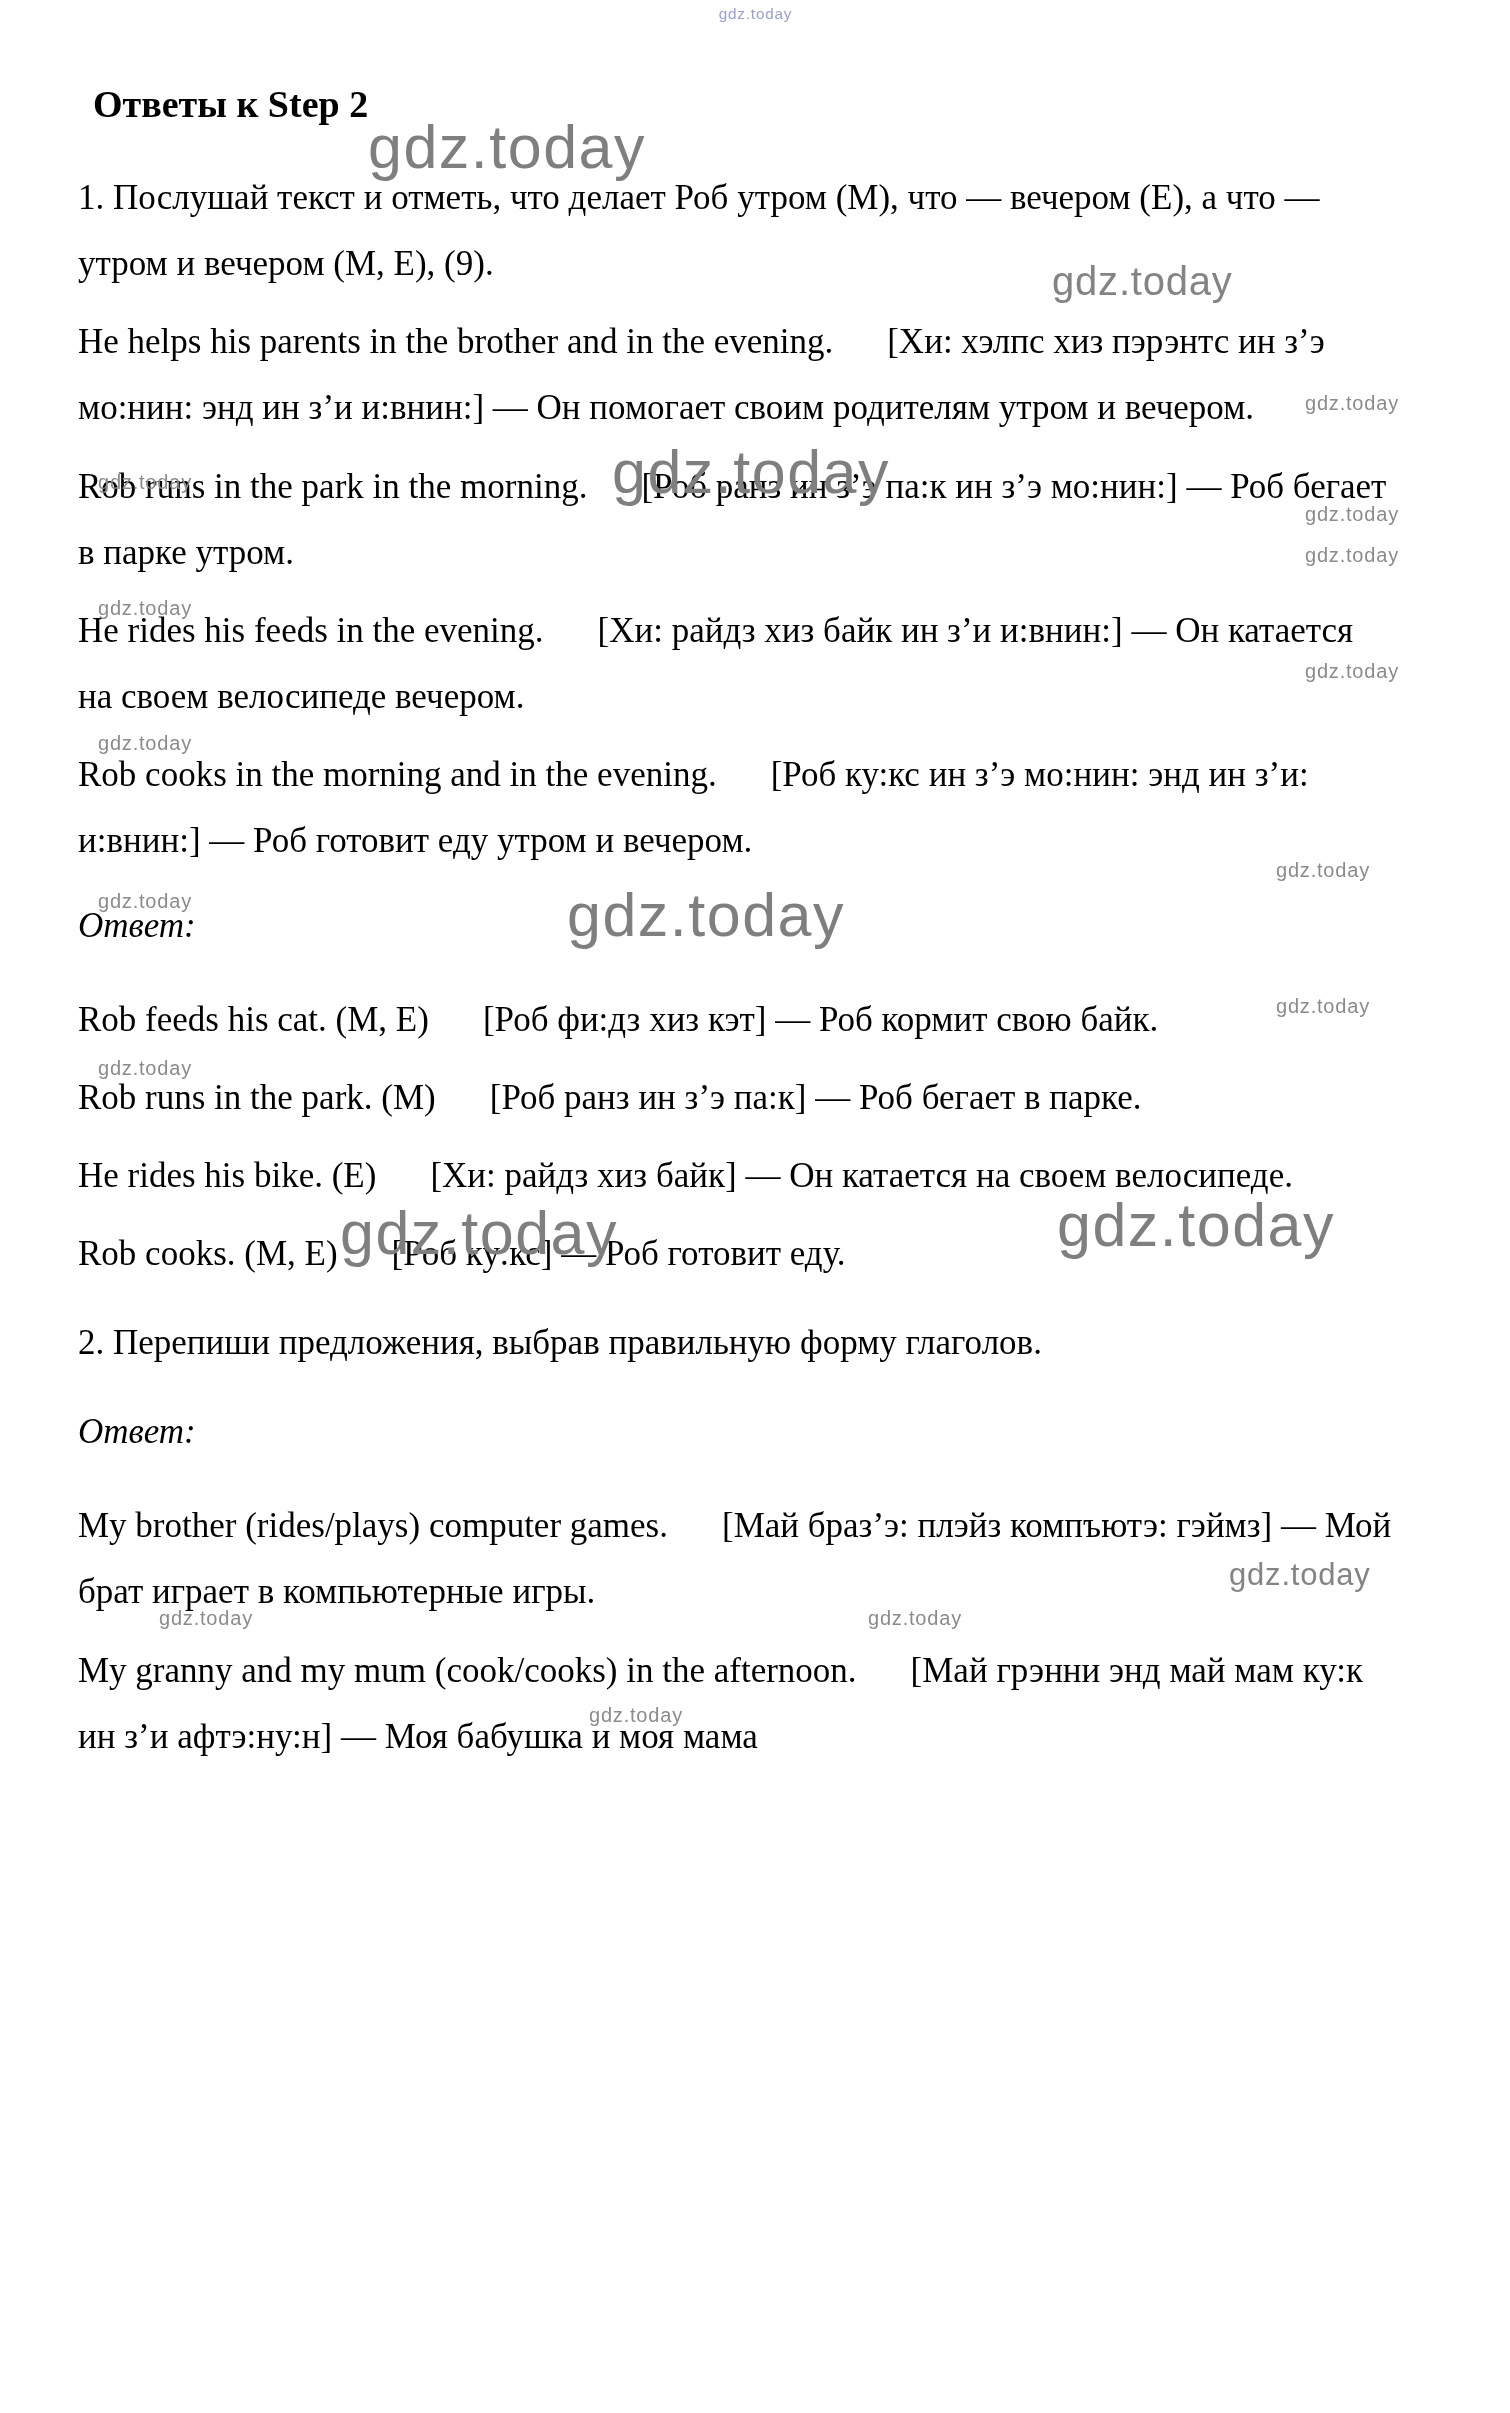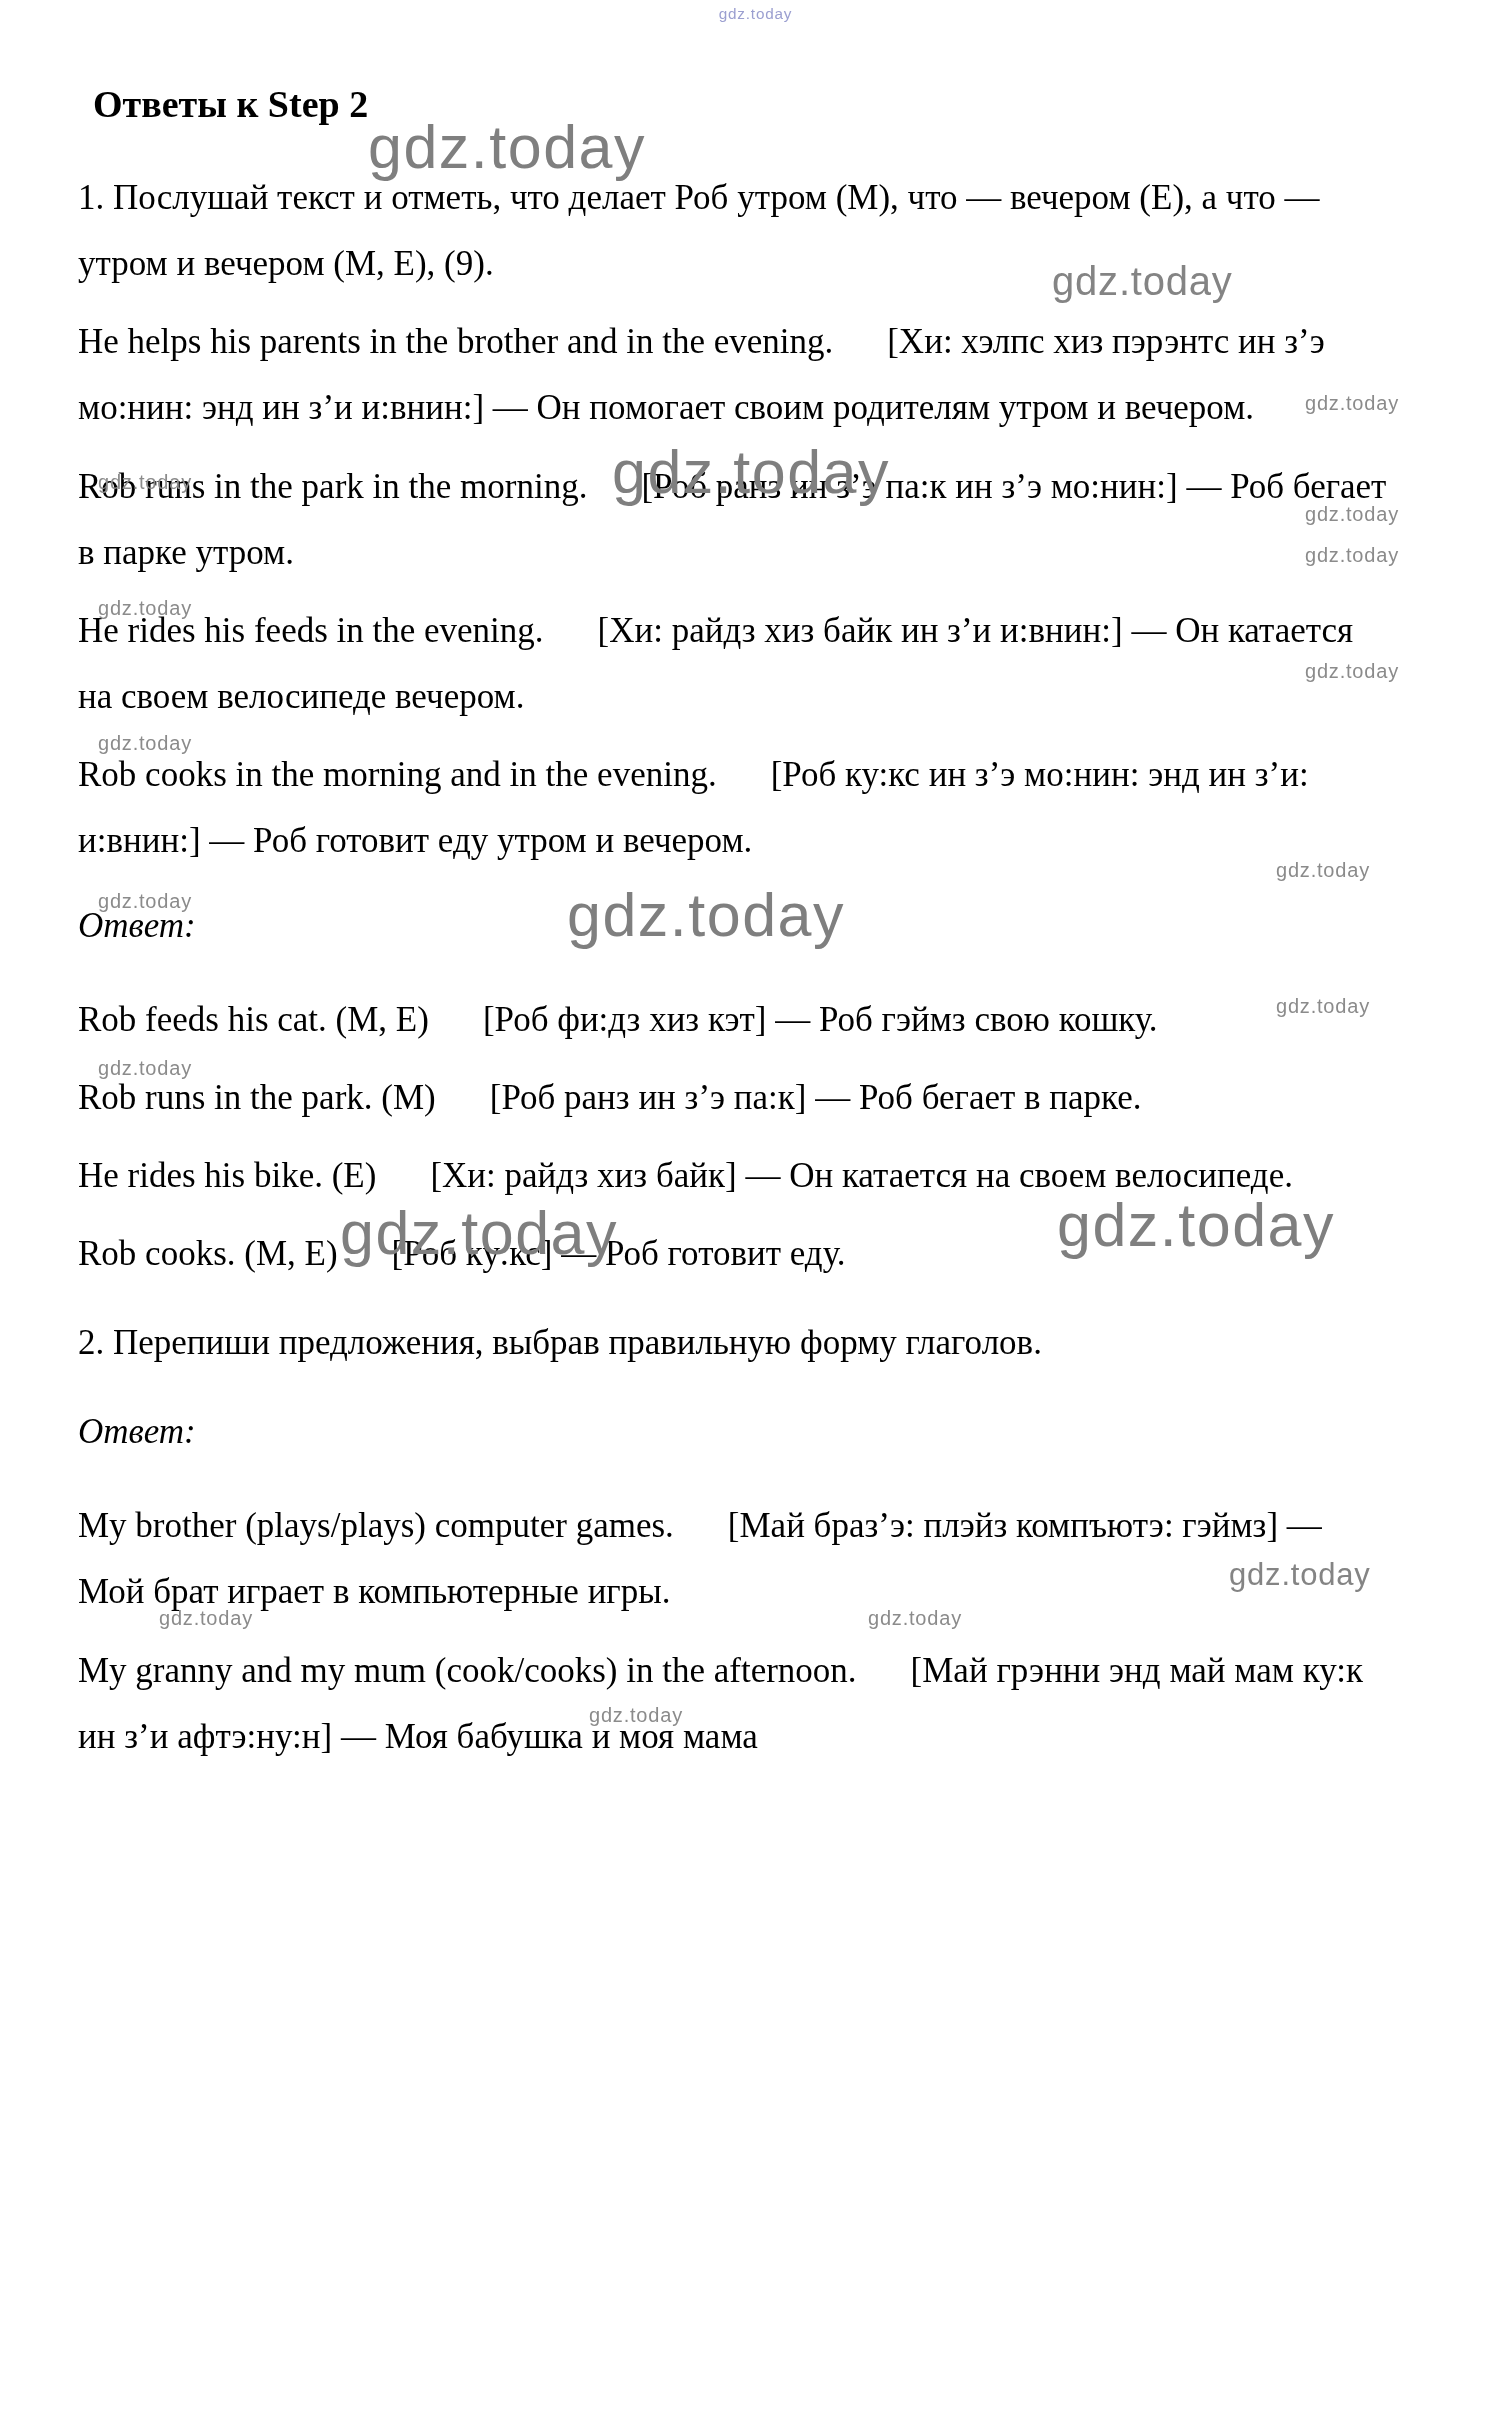--- a/index.html
+++ b/index.html
@@ -107,21 +107,21 @@
     <span class="wm wm-sm" style="top:95px;left:1198px;">gdz.today</span>
   </p>
 
   <p class="para answer-label">
     <span>Ответ:</span>
     <span class="wm wm-sm" style="top:-24.5px;left:20px;">gdz.today</span>
     <span class="wm wm-lg" style="top:-10.7px;left:489px;">gdz.today</span>
   </p>
 
   <p class="para">
-    <span>Rob feeds his cat. (M, E)</span><span class="tab"></span><span>[Роб фи:дз хиз кэт] — Роб гэймз свою кошку.</span>
+    <span>Rob feeds his cat. (M, E)</span><span class="tab"></span><span>[Роб фи:дз хиз кэт] — Роб кормит свою байк.</span>
     <span class="wm wm-sm" style="top:-14px;left:1198px;">gdz.today</span>
     <span class="wm wm-sm" style="top:48px;left:20px;">gdz.today</span>
   </p>
 
 
   <p class="para">
     <span>Rob runs in the park. (M)</span><span class="tab"></span><span>[Роб ранз ин з’э па:к] — Роб бегает в парке.</span>
   </p>
 
   <p class="para">
@@ -136,21 +136,21 @@
 
   <p class="para section">
     <span>2. Перепиши предложения, выбрав правильную форму глаголов.</span>
   </p>
 
   <p class="para answer-label">
     <span>Ответ:</span>
   </p>
 
   <p class="para">
-    <span>My brother (plays/plays) computer games.</span><span class="tab"></span><span>[Май браз’э: плэйз компъютэ: гэймз] — Мой брат играет в компьютерные игры.</span>
+    <span>My brother (rides/plays) computer games.</span><span class="tab"></span><span>[Май браз’э: плэйз компъютэ: гэймз] — Мой брат играет в компьютерные игры.</span>
     <span class="wm wm-md2" style="top:49px;left:1151px;">gdz.today</span>
     <span class="wm wm-sm" style="top:92px;left:81px;">gdz.today</span>
     <span class="wm wm-sm" style="top:92px;left:790px;">gdz.today</span>
   </p>
 
   <p class="para">
     <span>My granny and my mum (cook/cooks) in the afternoon.</span><span class="tab"></span><span>[Май грэнни энд май мам ку:к ин з’и афтэ:ну:н] — Моя бабушка и моя мама</span>
     <span class="wm wm-sm" style="top:44px;left:511px;">gdz.today</span>
   </p>
 

